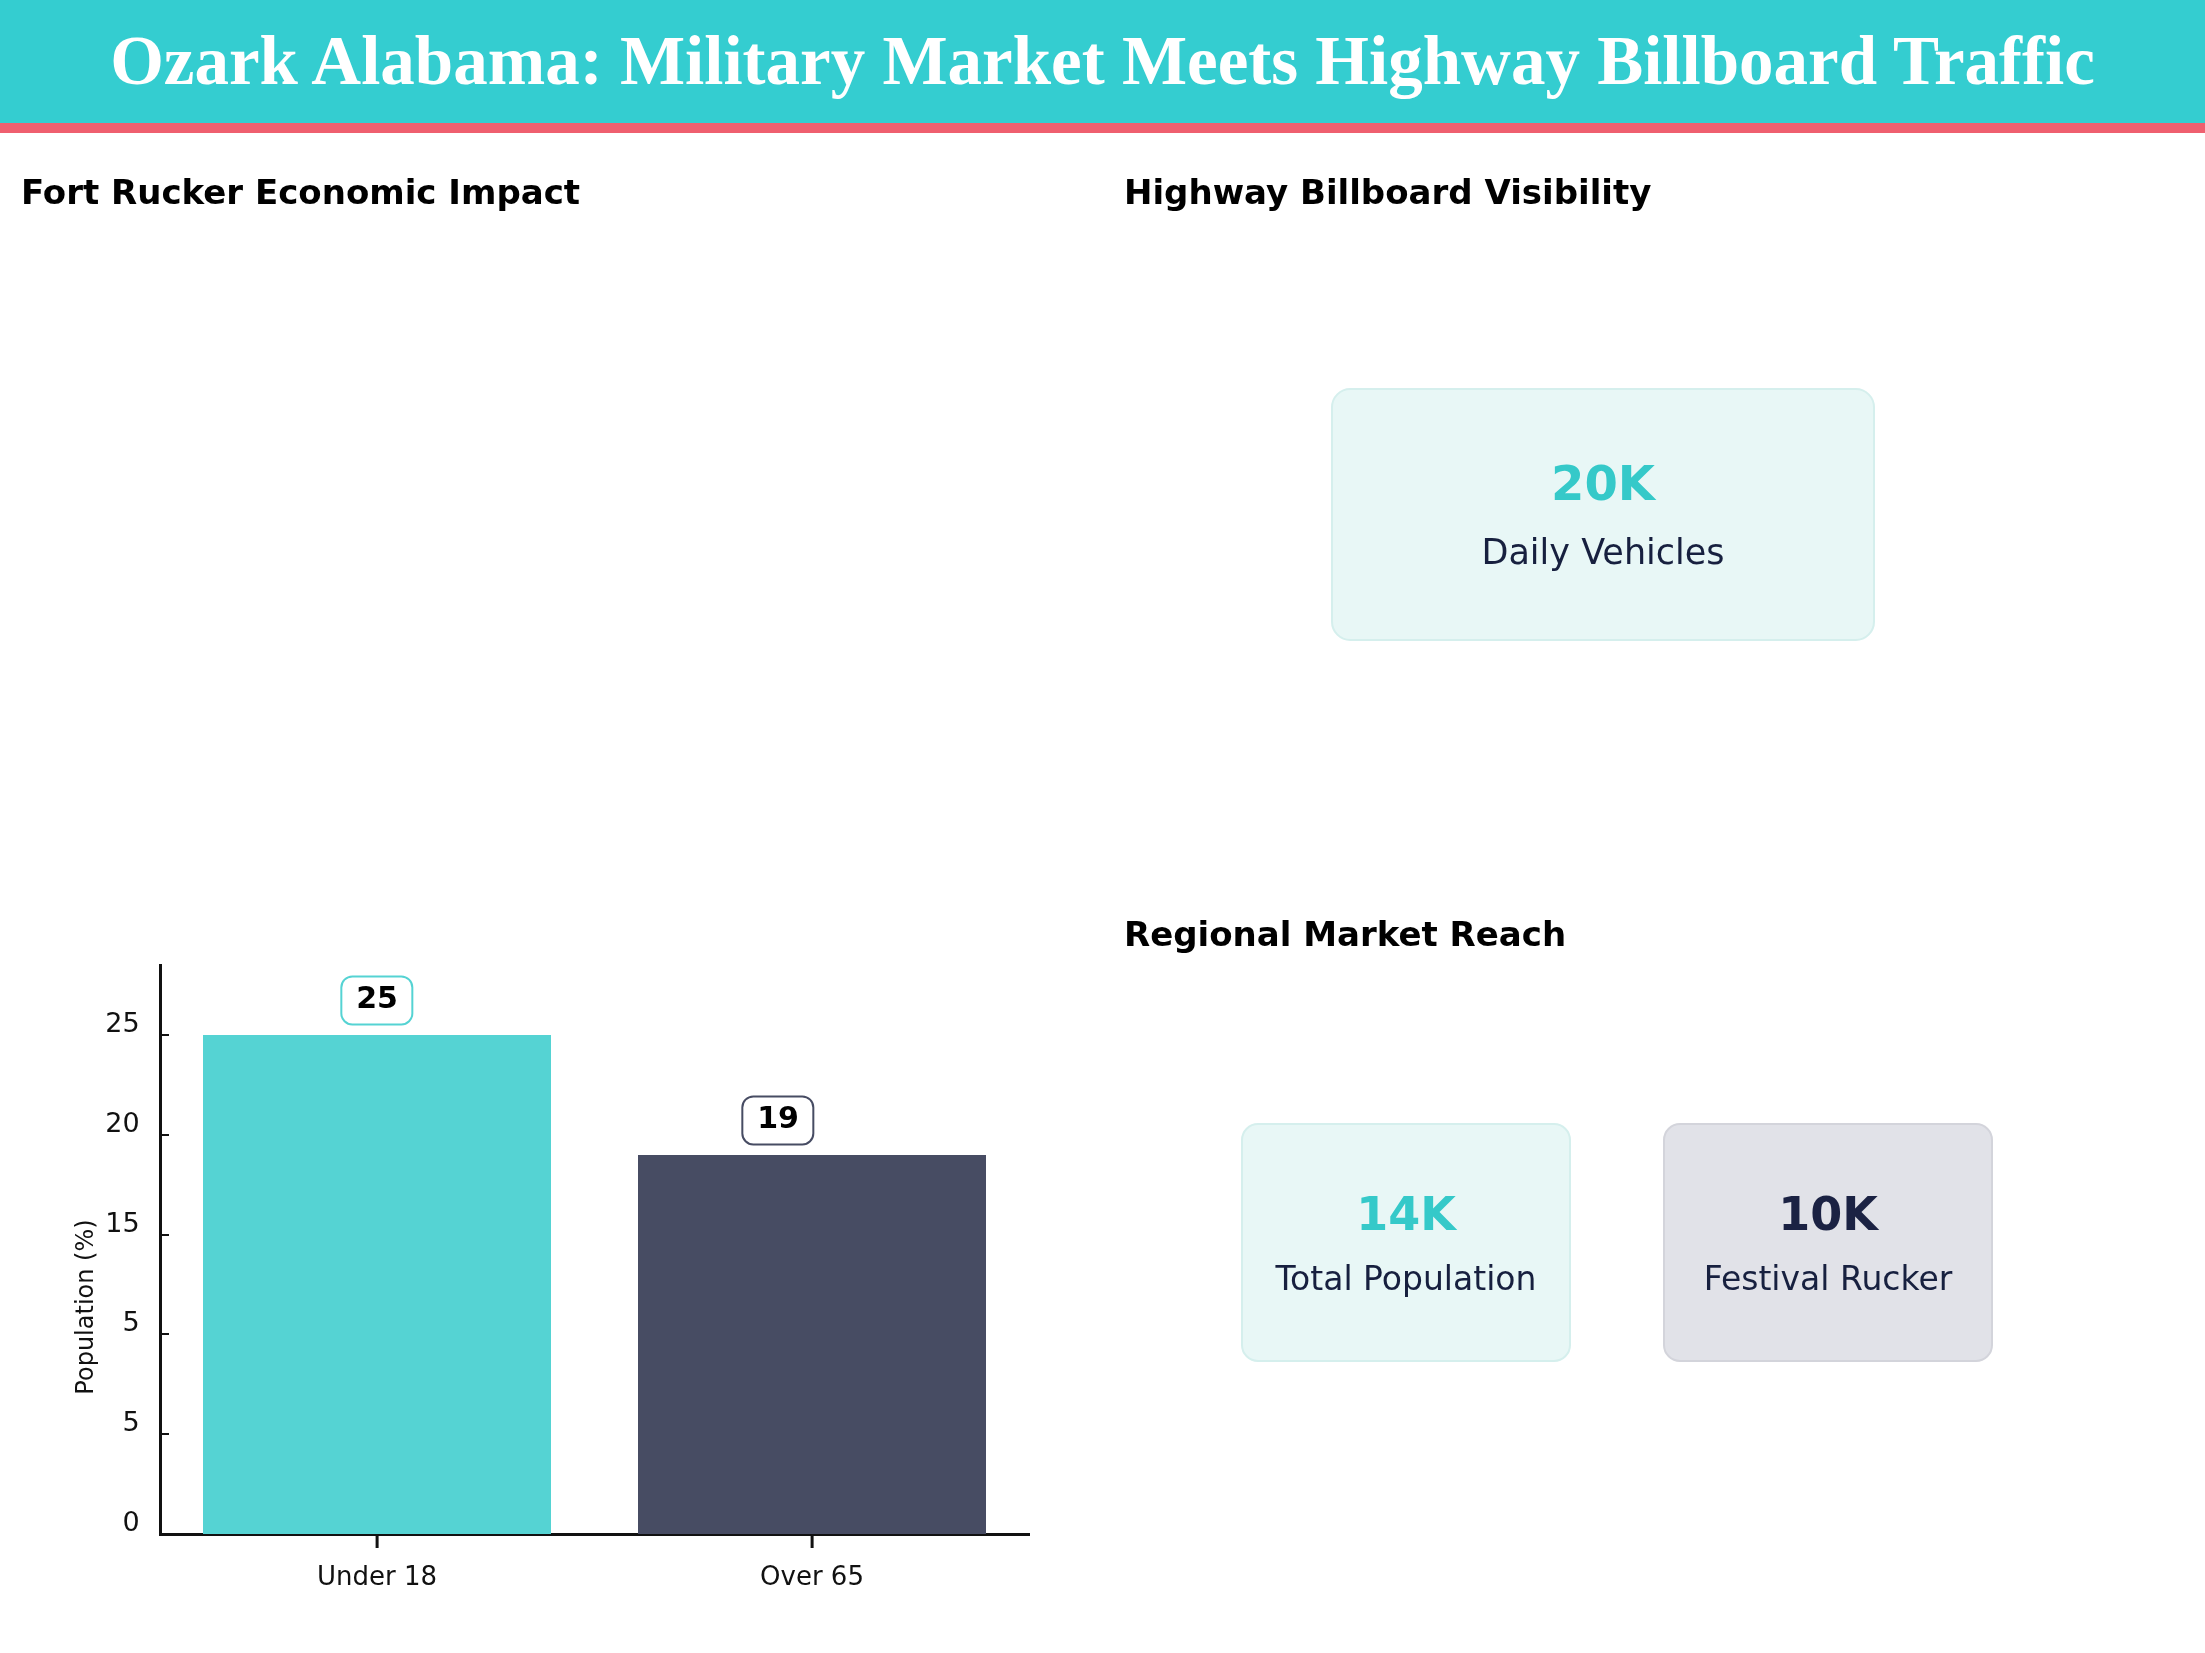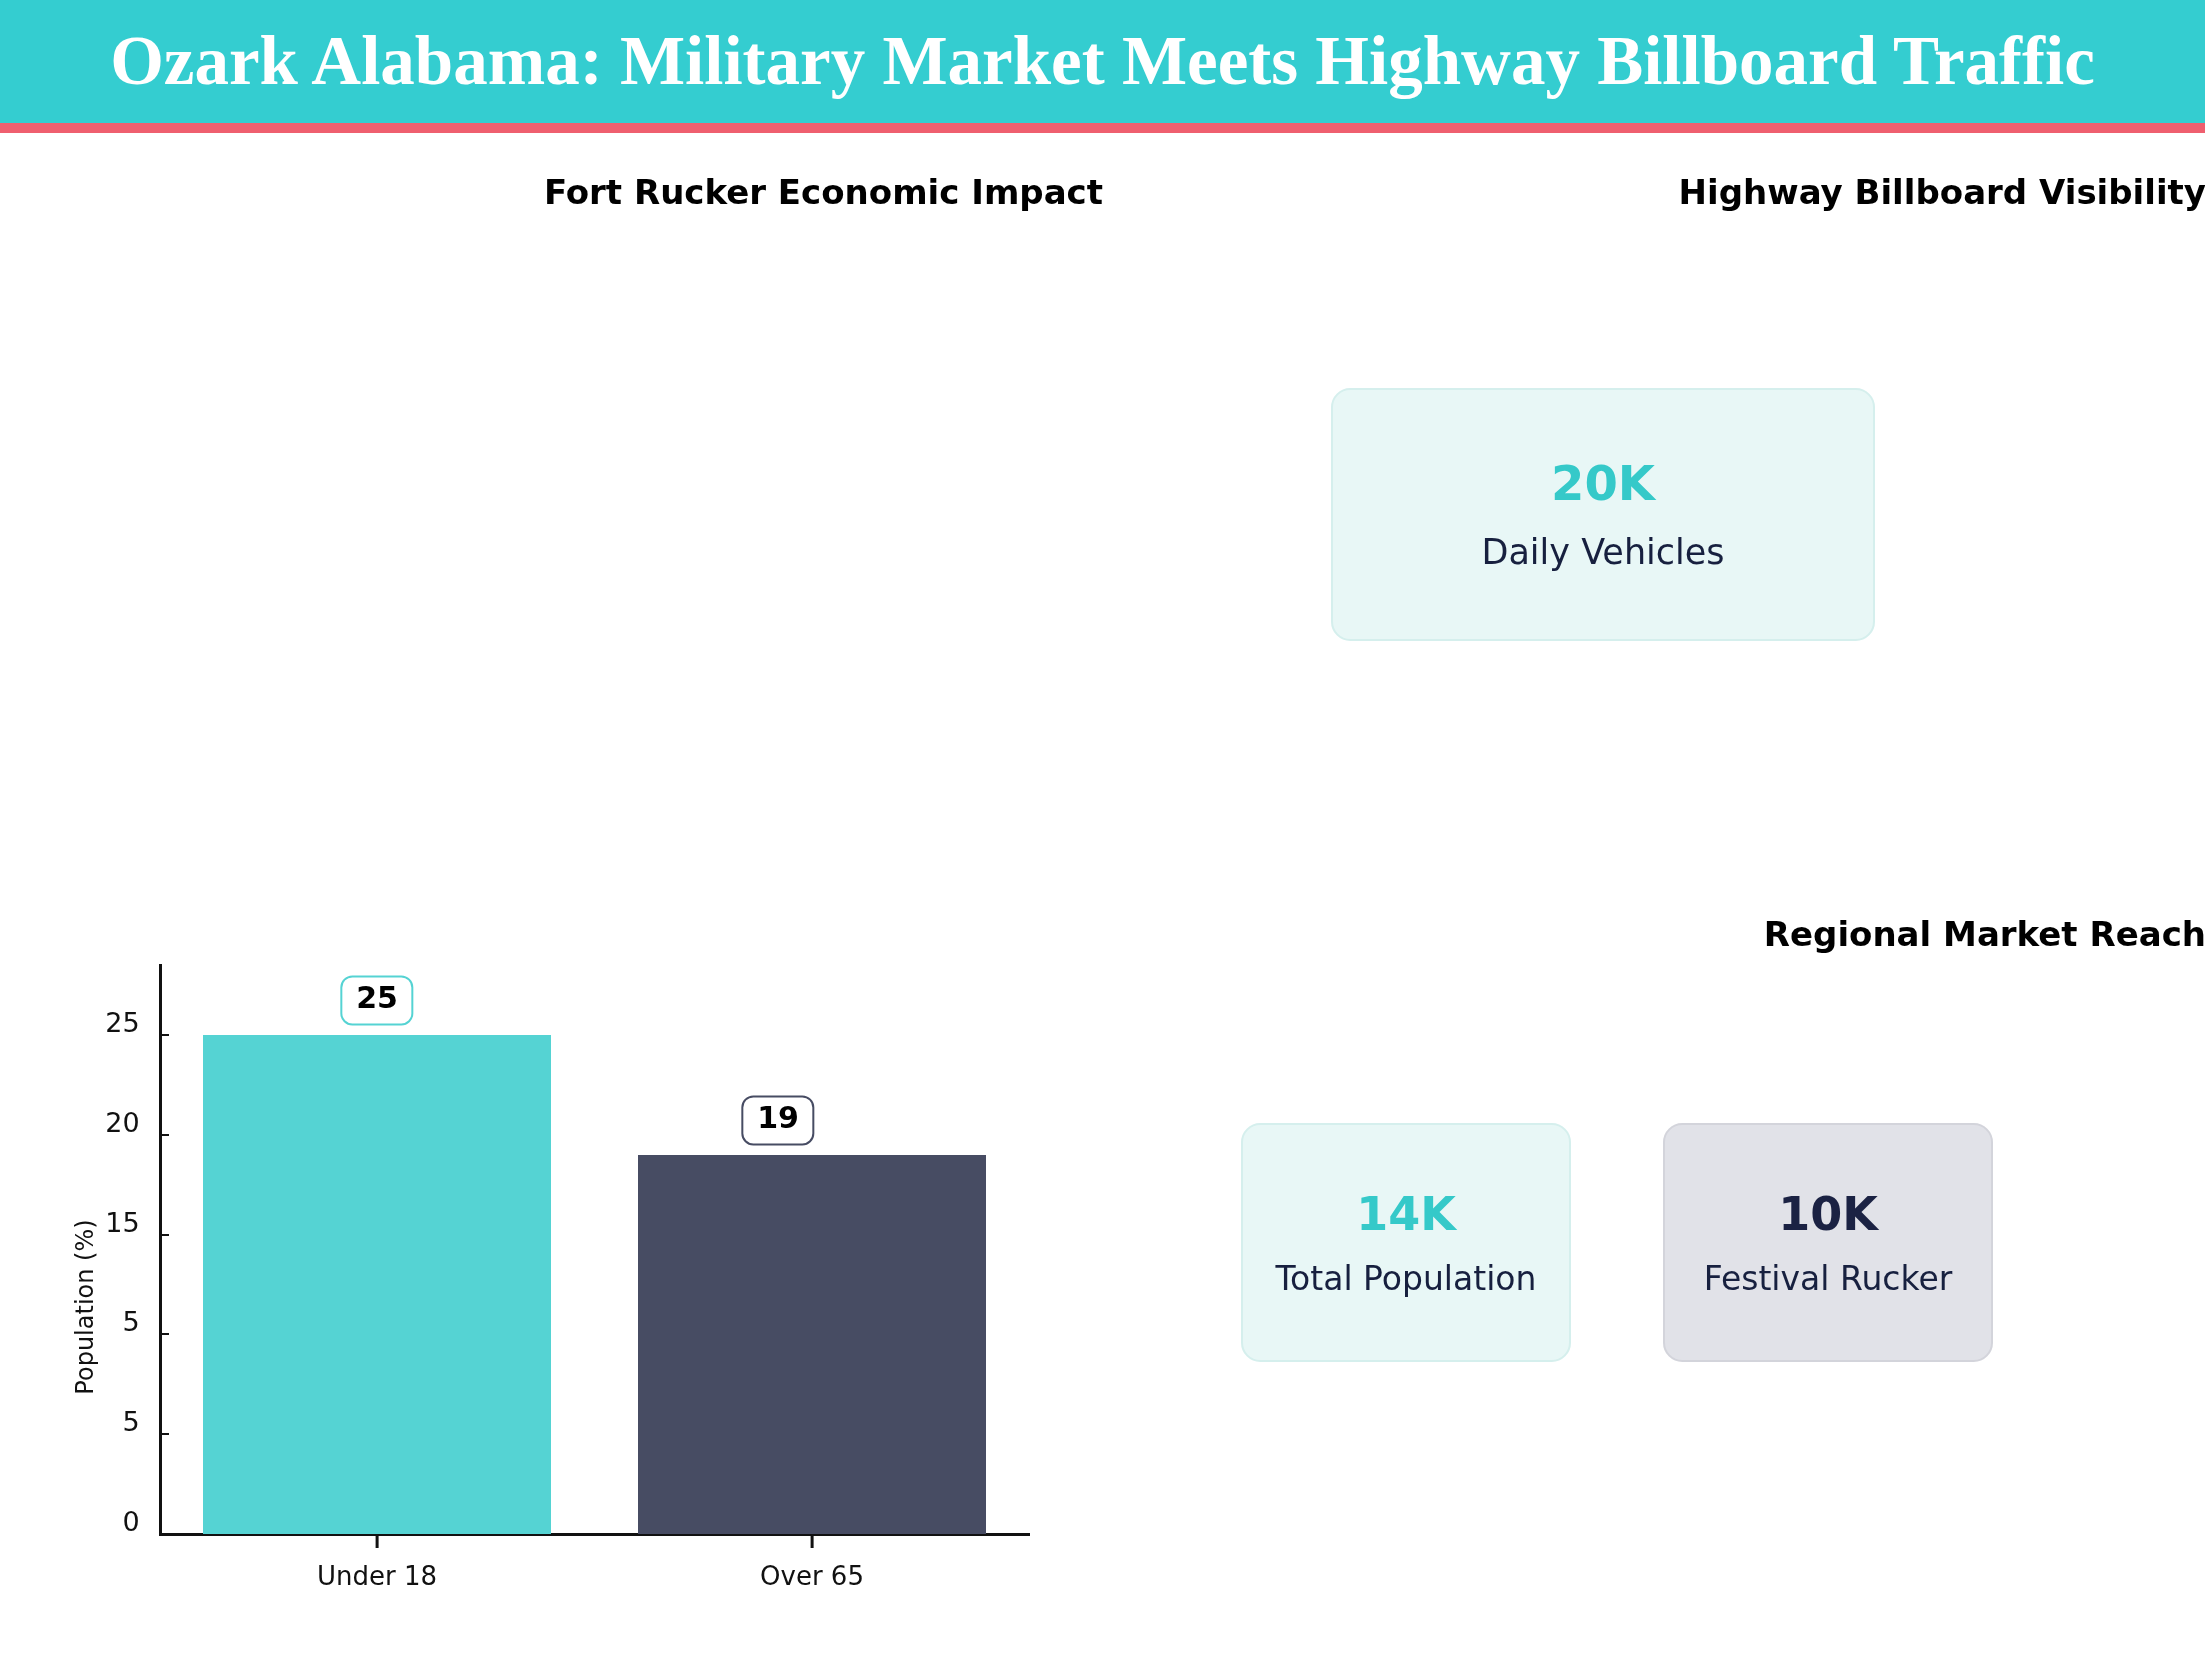--- a/index.html
+++ b/index.html
@@ -26,24 +26,25 @@
     font-family: Liberation Serif, serif;
   }
   #header-rule {
     position: absolute; left: 0; top: 123px; width: 2205px; height: 10px;
     background: #ef5f6f;
   }
 
   
   .panel { position: absolute; }
   .panel-title {
-    position: absolute; width: 100%; text-align: right;
+    position: absolute; width: 100%; text-align: left;
     font-size: 34px; font-weight: bold; color: #000000;
     font-family: "DejaVu Sans", "Liberation Sans", sans-serif;
     white-space: nowrap;
+    margin-left: 21px;
   }
 
   
   #panel-tl { left: 0px;    top: 133px;  width: 1103px; height: 781px; }
   #panel-tr { left: 1103px; top: 133px;  width: 1103px; height: 781px; }
   #panel-bl { left: 0px;    top: 914px; width: 1103px; height: 740px; }
   #panel-br { left: 1103px; top: 914px; width: 1103px; height: 740px; }
 
   #panel-tl .panel-title, #panel-tr .panel-title { top: 39px; }
   #panel-bl .panel-title, #panel-br .panel-title { top: 0px; }
@@ -74,21 +75,21 @@
   
   #kpi-row-tl { left: 221px; top: 257px; gap: 96px; }
   #kpi-row-tl .kpi-card { width: 330px; height: 248px; }
 
   
   #kpi-row-tr { left: 228px; top: 255px; gap: 0px; }
   #kpi-row-tr .kpi-card { width: 544px; height: 253px; }
 
   
   #kpi-row-br { left: 138px; top: 209px; gap: 92px; }
-  #kpi-row-br .kpi-card { width: 330px; height: 239px; }
+  #kpi-row-br .kpi-card { width: 330px; height: 239px; border-radius: 17px; }
   #kpi-row-br .kpi-value { font-size: 46px; }
   #kpi-row-br .kpi-label { font-size: 33px; margin-top: 25px; }
 
   
   #chart-area { position: absolute; left: 0; top: 0; width: 1103px; height: 740px; }
   #chart-ylabel {
     position: absolute; left: 85px; top: 393px;
     transform: translate(-50%,-50%) rotate(-90deg);
     transform-origin: center center;
     font-size: 24px; color: #111111; white-space: nowrap;

